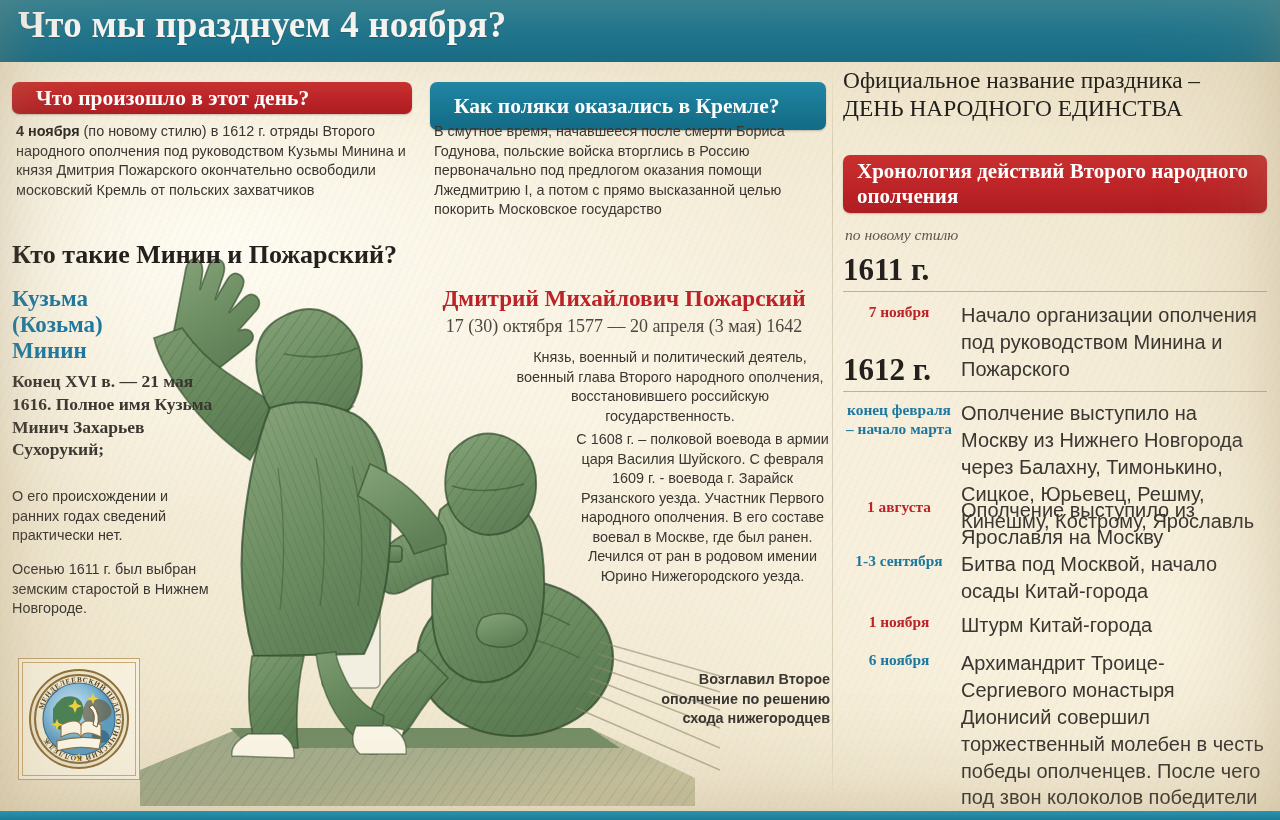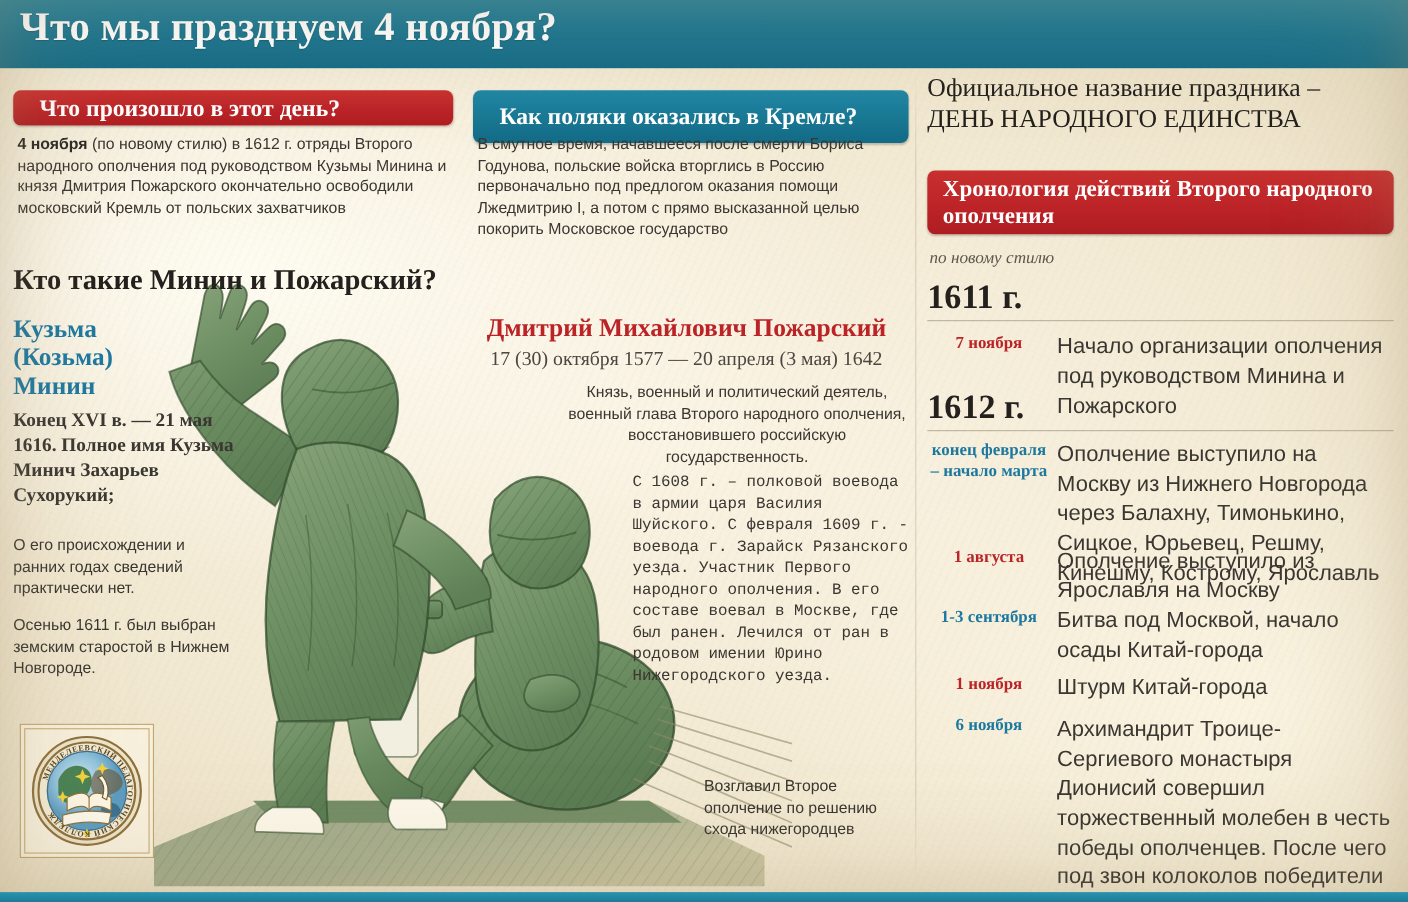--- a/index.html
+++ b/index.html
@@ -93,22 +93,22 @@
     position:absolute;left:418px;top:285px;width:412px;text-align:center;
     font-family:"Liberation Serif", serif;font-weight:700;
     font-size:23.2px;color:#bb2327;
   }
   #pozh-dates{
     position:absolute;left:418px;top:316px;width:412px;text-align:center;
     font-family:"Liberation Serif", serif;
     font-size:18px;color:#4b4640;
   }
   #pozh-p1{left:510px;top:348px;width:320px;text-align:center;}
-  #pozh-p2{left:575px;top:430px;width:255px;text-align:left;font-family:Liberation Mono, monospace;}
-  #pozh-p3{left:640px;top:706px;width:190px;text-align:left;}
+  #pozh-p2{left:575px;top:430px;width:255px;text-align:center;}
+  #pozh-p3{left:640px;top:670px;width:190px;text-align:right;font-weight:bold;}
 
   
   .rule-v{
     position:absolute;left:832px;top:64px;width:1px;height:742px;
     background:linear-gradient(180deg,rgba(150,130,95,0) 0%,rgba(150,130,95,.30) 12%,rgba(150,130,95,.30) 88%,rgba(150,130,95,0) 100%);
   }
   #official{
     position:absolute;left:843px;top:66px;width:425px;
     font-family:"Liberation Serif", serif;
     font-size:23.4px;line-height:1.20;color:#23201d;

